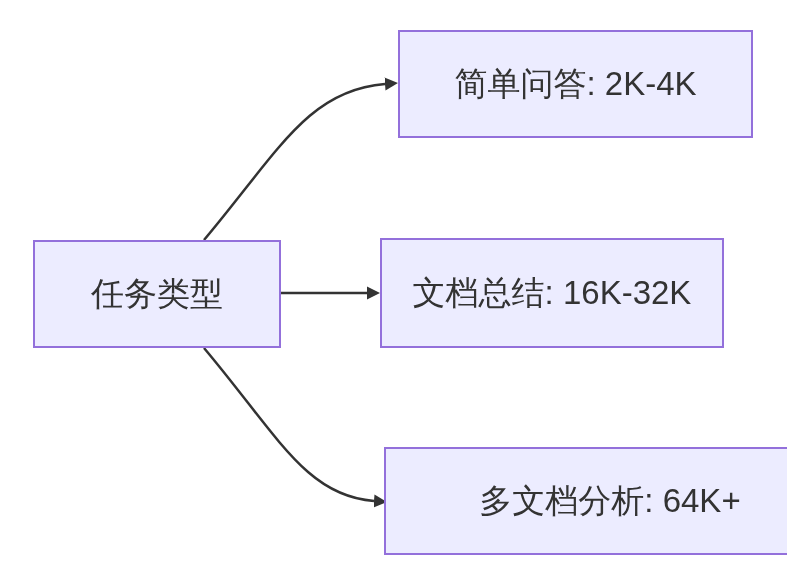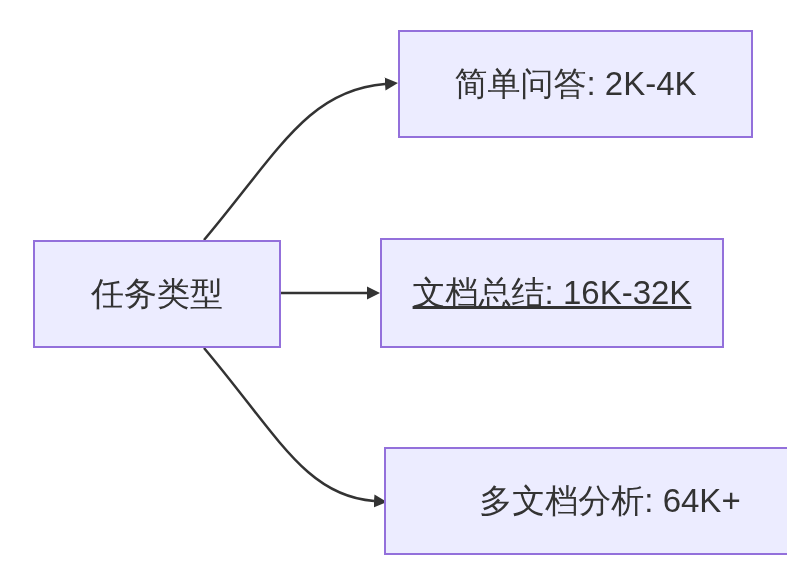--- a/index.html
+++ b/index.html
@@ -35,21 +35,21 @@
     display: flex;
     align-items: center;
     justify-content: center;
     color: #333333;
     font-size: 33px;
     line-height: 1.2;
     white-space: nowrap;
   }
   .node-root   { left: 33px;  top: 240px; width: 248px; height: 108px; text-align: center; }
   .node-b0     { left: 398px; top: 30px;  width: 355px; height: 108px; }
-  .node-b1     { left: 380px; top: 238px; width: 344px; height: 110px; text-decoration: underline; }
+  .node-b1     { left: 380px; top: 238px; width: 344px; height: 110px; }
   .node-b2     { left: 384px; top: 447px; width: 452px; height: 108px; }
 </style>
 </head>
 <body>
 
 <div class="canvas">
 
   <svg class="edges-layer" width="787" height="572" viewBox="0 0 787 572" xmlns="http://www.w3.org/2000/svg">
     <defs>
       <marker id="arrowhead" markerUnits="userSpaceOnUse" markerWidth="13" markerHeight="16" viewBox="0 0 10 10" refX="0" refY="5" orient="auto">

